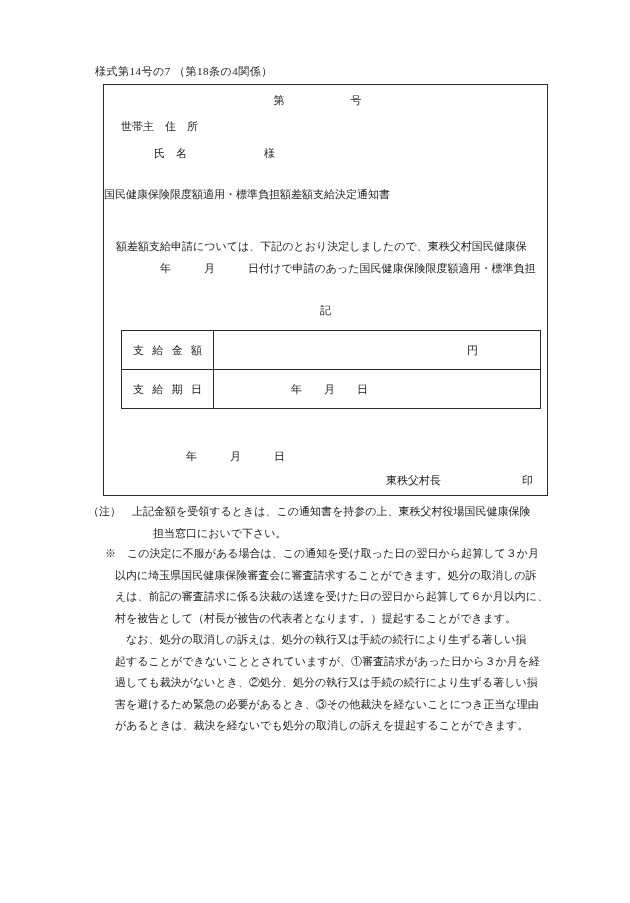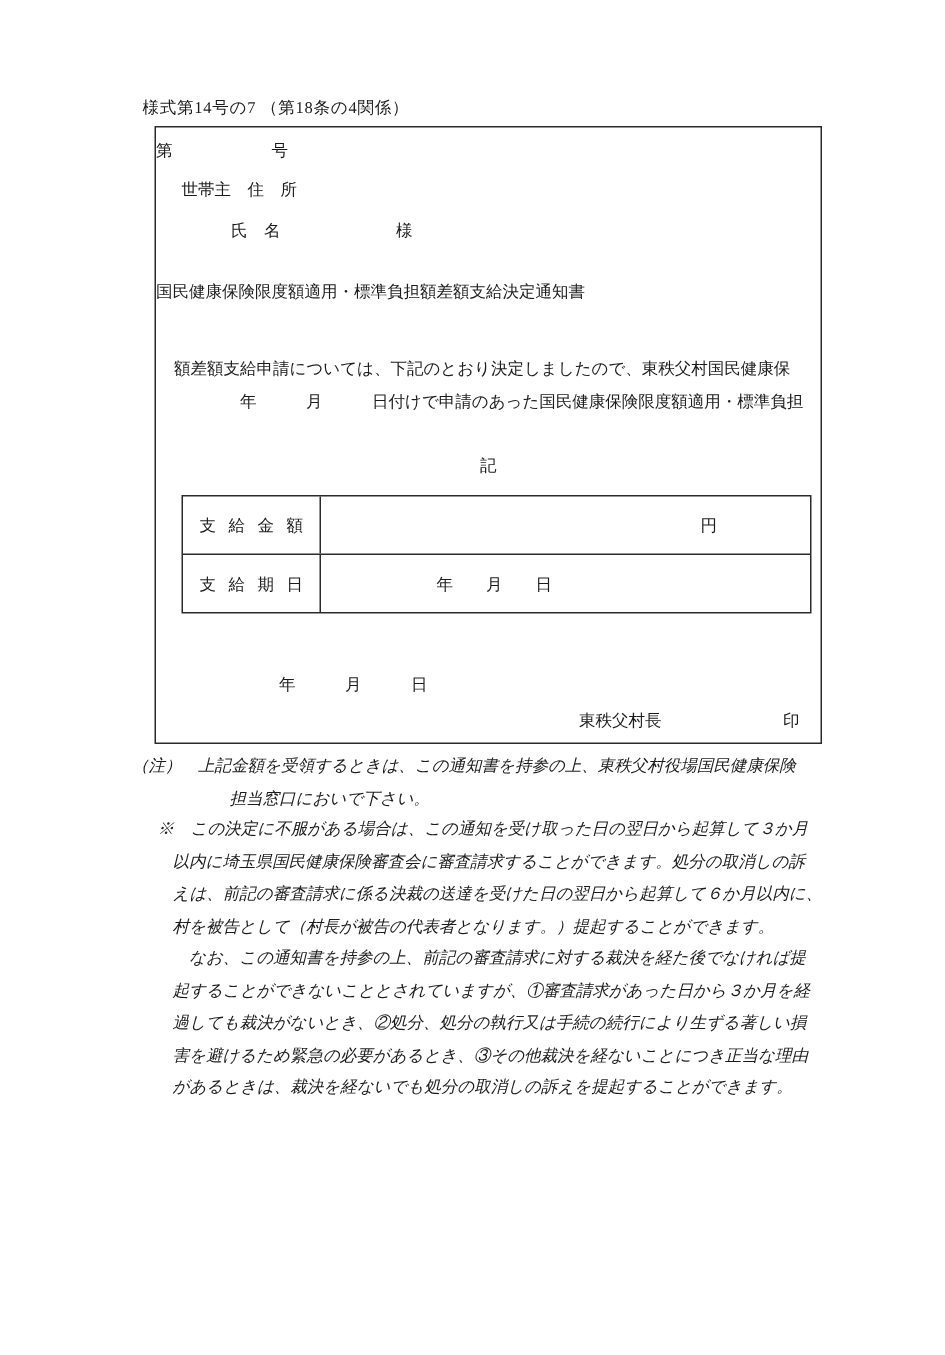--- a/index.html
+++ b/index.html
@@ -27,21 +27,21 @@
     width: 445px;
     height: 412px;
     border: 1px solid #2b2b2b;
     box-sizing: border-box;
   }
   .doc-number {
     position: absolute;
     right: 0;
     top: 8px;
     width: 100%;
-    text-align: left;
+    text-align: center;
     padding-right: 16px;
     box-sizing: border-box;
     white-space: pre;
   }
   .addr-line1 { position: absolute; left: 17px; top: 34px; white-space: pre; }
   .addr-line2 { position: absolute; left: 50px; top: 61px; white-space: pre; }
   .notice-title {
     position: absolute;
     left: 0;
     top: 102px;
@@ -98,21 +98,21 @@
     position: absolute;
     left: 282px;
     top: 388px;
     width: 147px;
     display: flex;
     justify-content: space-between;
     white-space: pre;
   }
   .note1 { position: absolute; left: 88px; top: 501px; width: 480px; line-height: 21.5px; }
   .note2 { position: absolute; left: 105px; top: 543px; width: 470px; line-height: 21.5px; }
-  .note1 .tline, .note2 .tline, .note-first { white-space: pre; font-style: italic; }
+  .note1 .tline, .note2 .tline, .note-first { white-space: pre; }
   .note1 .rest .tline { margin-left: 65px; }
   .note2 .rest .tline { margin-left: 10px; }
 </style>
 </head>
 <body>
 
 <div class="page">
 
   <div class="form-number">様式第14号の7 （第18条の4関係）</div>
 
@@ -162,21 +162,21 @@
         <div class="tline">担当窓口においで下さい。</div>
       </div>
   </div>
 
   <div class="note2">
     <div class="note-first">※　この決定に不服がある場合は、この通知を受け取った日の翌日から起算して３か月</div>
     <div class="rest">
         <div class="tline">以内に埼玉県国民健康保険審査会に審査請求することができます。処分の取消しの訴</div>
         <div class="tline">えは、前記の審査請求に係る決裁の送達を受けた日の翌日から起算して６か月以内に、</div>
         <div class="tline">村を被告として（村長が被告の代表者となります。）提起することができます。</div>
-        <div class="tline">　なお、この通知書を持参の上、前記の審査請求に対する裁決を経た後でなければ提</div>
+        <div class="tline">　なお、処分の取消しの訴えは、処分の執行又は手続の続行により生ずる著しい損</div>
         <div class="tline">起することができないこととされていますが、①審査請求があった日から３か月を経</div>
         <div class="tline">過しても裁決がないとき、②処分、処分の執行又は手続の続行により生ずる著しい損</div>
         <div class="tline">害を避けるため緊急の必要があるとき、③その他裁決を経ないことにつき正当な理由</div>
         <div class="tline">があるときは、裁決を経ないでも処分の取消しの訴えを提起することができます。</div>
       </div>
   </div>
 
 </div>
 
 </body></html>

